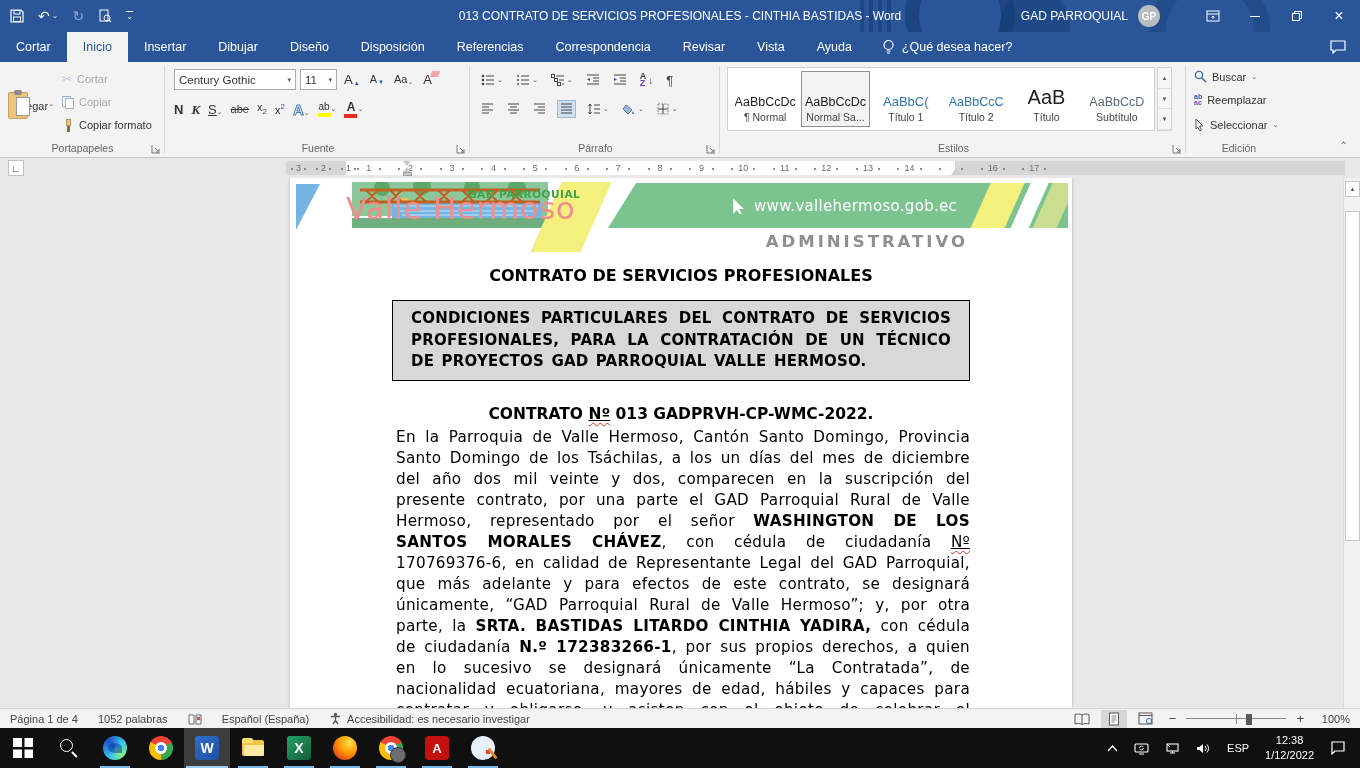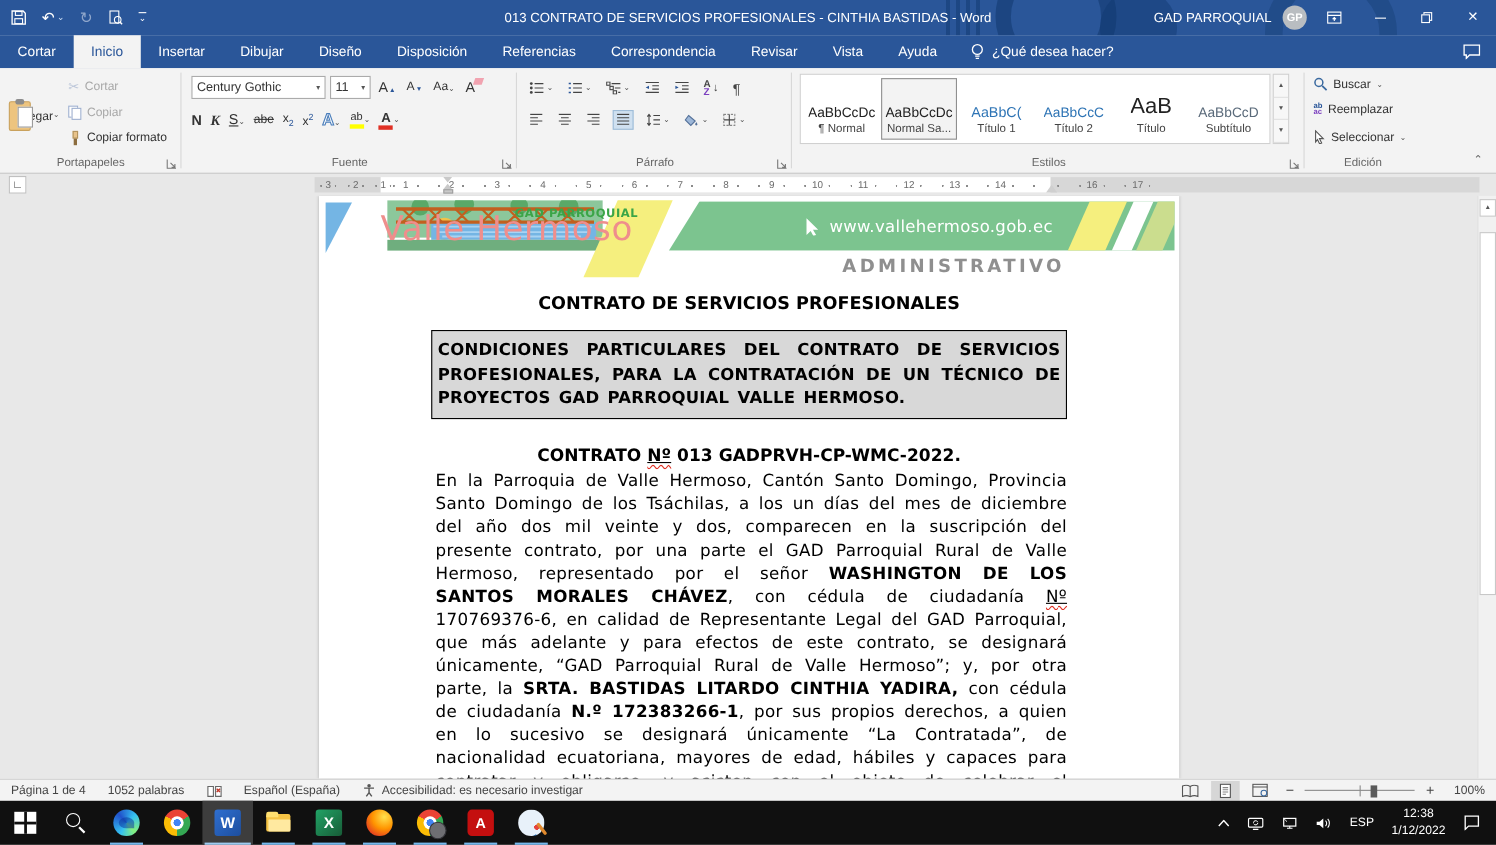--- a/index.html
+++ b/index.html
@@ -15,21 +15,21 @@
   .tb-deco3 { position:absolute; left:860px; top:-8px; width:36px; height:60px; background:repeating-linear-gradient(90deg,rgba(16,56,110,.5) 0 4px,transparent 4px 9px); }
   .tb-deco4 { position:absolute; left:1150px; top:-30px; width:120px; height:120px; border-radius:50%; border:16px solid rgba(16,56,110,.35); }
   #qat { position:absolute; left:10px; top:0; height:32px; display:flex; align-items:center; gap:14px; z-index:2; }
   .qat-btn { color:#fff; font-size:14px; line-height:1; cursor:default; display:flex; align-items:center; }
   .qat-btn.dim { color:#8fa6cb; }
   .qat-caret { font-size:8px; margin-left:2px; color:#cfe0f5; }
   .qat-more { border-top:1px solid #fff; font-size:8px; padding-top:1px; }
   #title-center { position:absolute; left:0; top:0; width:100%; height:32px; display:flex; align-items:center; justify-content:center; font-size:12px; color:#fff; z-index:1; }
   #title-right { position:absolute; right:0; top:0; height:32px; display:flex; align-items:center; z-index:2; }
   .account-name { font-size:12px; margin-right:10px; }
-  .avatar { width:22px; height:22px; border-radius:50%; background:#b9bdc1; color:#fff; font-size:10px; font-weight:700; display:flex; align-items:center; justify-content:center; margin-right:4px; }
+  .avatar { width:22px; height:22px; border-radius:50%; background:#b9bdc1; color:#fff; font-size:10px; font-weight:700; display:flex; align-items:center; justify-content:center; margin-right:32px; }
   .win-btn { width:42px; height:32px; display:flex; align-items:center; justify-content:center; color:#fff; }
   .restore-glyph { position:relative; width:10px; height:10px; }
   .restore-glyph span:first-child { position:absolute; right:0; top:0; width:8px; height:8px; border:1px solid #fff; }
   .restore-glyph span:last-child { position:absolute; left:0; bottom:0; width:8px; height:8px; border:1px solid #fff; background:#2a5699; }
   .min-glyph { width:10px; border-top:1px solid #fff; }
 
   
   #tabrow { position:absolute; left:0; top:32px; width:1360px; height:30px; background:#2a5699; display:flex; align-items:stretch; color:#fff; }
   .rtab { padding:0 16px; display:flex; align-items:center; font-size:12.5px; white-space:nowrap; }
   .rtab.active { background:#f3f3f3; color:#2a5699; }
@@ -144,21 +144,21 @@
   .st-y2 { right:54px; width:34px; background:#f5ef7e; }
   .st-w { right:30px; width:18px; background:#fff; }
   .st-g { right:2px; width:24px; background:#cbdd8e; }
   .lh-yellow { position:absolute; left:252px; top:0; width:50px; height:70px; background:#f5ef7e; transform:skewX(-24deg); }
   .lh-brand { position:absolute; left:52px; top:8px; font-family:"DejaVu Sans",sans-serif; font-size:31px; color:#ef8e8c; letter-spacing:.5px; }
   .lh-sub { position:absolute; left:122px; top:-2px; font-size:10.5px; font-weight:700; color:#3ba547; letter-spacing:.5px; white-space:nowrap; }
   .lh-dept { position:absolute; right:100px; top:50px; font-family:"DejaVu Sans",sans-serif; font-size:16.5px; font-weight:700; color:#8f8f8f; letter-spacing:3px; }
 
   .docfont { font-family:"DejaVu Sans",sans-serif; color:#000; }
   #doc-title { position:absolute; left:0; right:0; top:88px; text-align:center; font-size:16px; font-weight:700; }
-  #doc-box { position:absolute; left:102px; right:102px; top:122px; background:#d8d8d8; border:1.5px solid #000; padding:7px 5px; font-size:15px; font-weight:700; line-height:21.5px; text-align:justify; letter-spacing:.2px; word-spacing:2px; }
+  #doc-box { position:absolute; left:102px; right:102px; top:122px; background:#d8d8d8; border:1.5px solid #000; padding:7px 18px; font-size:15px; font-weight:700; line-height:21.5px; text-align:justify; letter-spacing:.2px; word-spacing:2px; }
   #doc-heading { position:absolute; left:0; right:0; top:227px; text-align:center; font-size:15.5px; font-weight:700; }
   #doc-body { position:absolute; left:106px; right:102px; top:249px; font-size:15.2px; line-height:21px; text-align:justify; letter-spacing:.3px; word-spacing:3px; }
 
   
   #vscroll { position:absolute; right:0; top:0; width:17px; height:530px; background:#f1f1f1; border-left:1px solid #dedede; }
   .vs-up { position:absolute; left:1px; top:3px; width:15px; height:16px; background:#fff; border:1px solid #c8c8c8; display:flex; align-items:center; justify-content:center; font-size:6px; color:#555; }
   .vs-thumb { position:absolute; left:1px; top:33px; width:15px; height:330px; background:#fff; border:1px solid #c8c8c8; }
 
   
   #statusbar { position:absolute; left:0; top:708px; width:1360px; height:20px; background:#f3f3f3; border-top:1px solid #d3d3d3; display:flex; align-items:center; font-size:11px; color:#444; }

